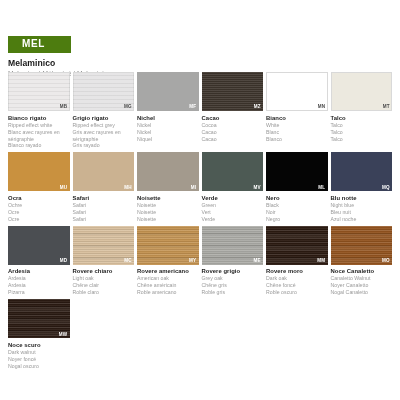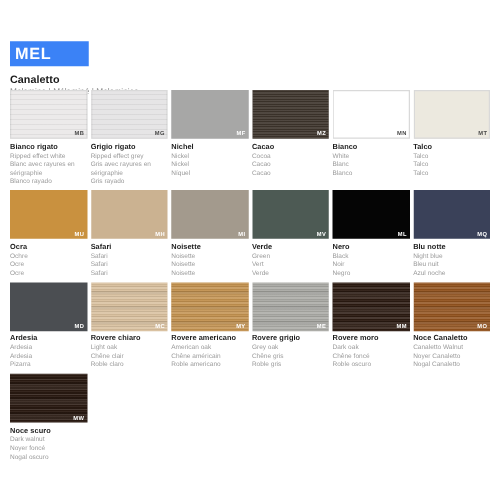--- a/index.html
+++ b/index.html
@@ -17,26 +17,26 @@
   }
 
   
   .header{
     position:absolute;
     left:8px; top:33px;
     width:384px;
   }
   .cat-tag{
     display:inline-block;
-    background:#3b82f6;
+    background:#4d7c0f;
     color:#ffffff;
-    font-size:13px;
+    font-size:10px;
     font-weight:bold;
     letter-spacing:.6px;
-    padding:3px 7px 3px 4px;
+    padding:3px 7px 3px 14px;
     min-width:63px;
     line-height:1.05;
   }
   .cat-title{
     margin-top:5px;
     font-size:8.6px;
     font-weight:bold;
     color:#1a1a1a;
     letter-spacing:.05px;
   }
@@ -140,21 +140,21 @@
     letter-spacing:.02px;
   }
 </style>
 </head>
 <body>
 
 <div id="page">
 
   <div class="header">
     <div class="cat-tag">MEL</div>
-    <div class="cat-title">Canaletto</div>
+    <div class="cat-title">Melaminico</div>
     <div class="cat-sub">Melamine | Mélaminé | Melaminico</div>
   </div>
 
   <div class="grid" id="swatch-grid">
       <div class="cell">
         <div class="swatch bordered" style="background: rgb(236, 234, 234);">
           <div class="tex-stripe"></div>
           <span class="code dark">MB</span>
         </div>
         <div class="labels">

